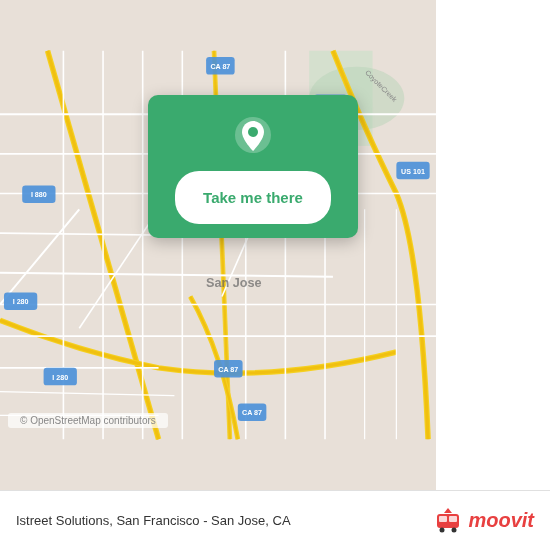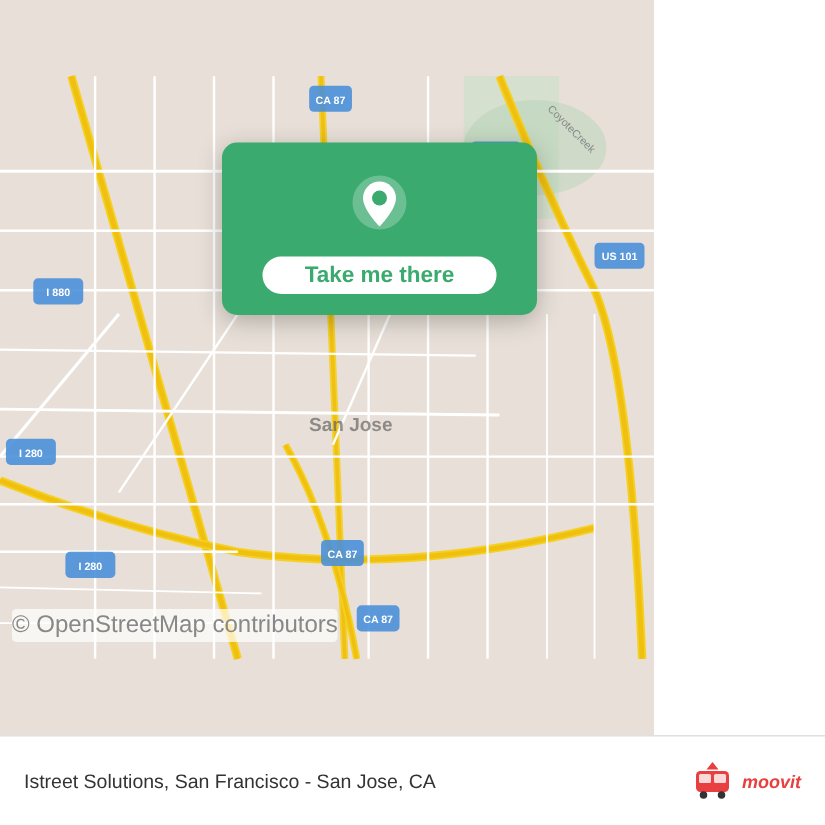--- a/index.html
+++ b/index.html
@@ -44,21 +44,21 @@
       width: 44px;
       height: 44px;
       margin-bottom: 10px;
     }
 
     #take-me-there-btn {
       background: white;
       color: #3aaa6e;
       border: none;
       border-radius: 24px;
-      padding: 4px 28px;
+      padding: 18px 28px;
       font-size: 15px;
       font-weight: bold;
       cursor: pointer;
       margin-top: 4px;
       white-space: nowrap;
     }
 
     #footer {
       width: 550px;
       height: 60px;
@@ -70,38 +70,38 @@
       gap: 20px;
     }
 
     #footer-text {
       font-size: 13px;
       color: #333;
       flex: 1;
     }
 
     #osm-credit {
-      font-size: 16px;
+      font-size: 10px;
       color: #888;
       position: absolute;
       bottom: 62px;
       left: 8px;
       background: rgba(255,255,255,0.7);
-      padding: 2px 0;
+      padding: 2px 12px;
       border-radius: 3px;
     }
 
     #moovit-logo {
       display: flex;
       align-items: center;
       gap: 4px;
     }
 
     #moovit-logo-text {
-      font-size: 12px;
+      font-size: 20px;
       font-weight: bold;
       color: #e84040;
       font-style: italic;
     }
 
     #moovit-icon {
       width: 30px;
       height: 30px;
     }
   </style>

